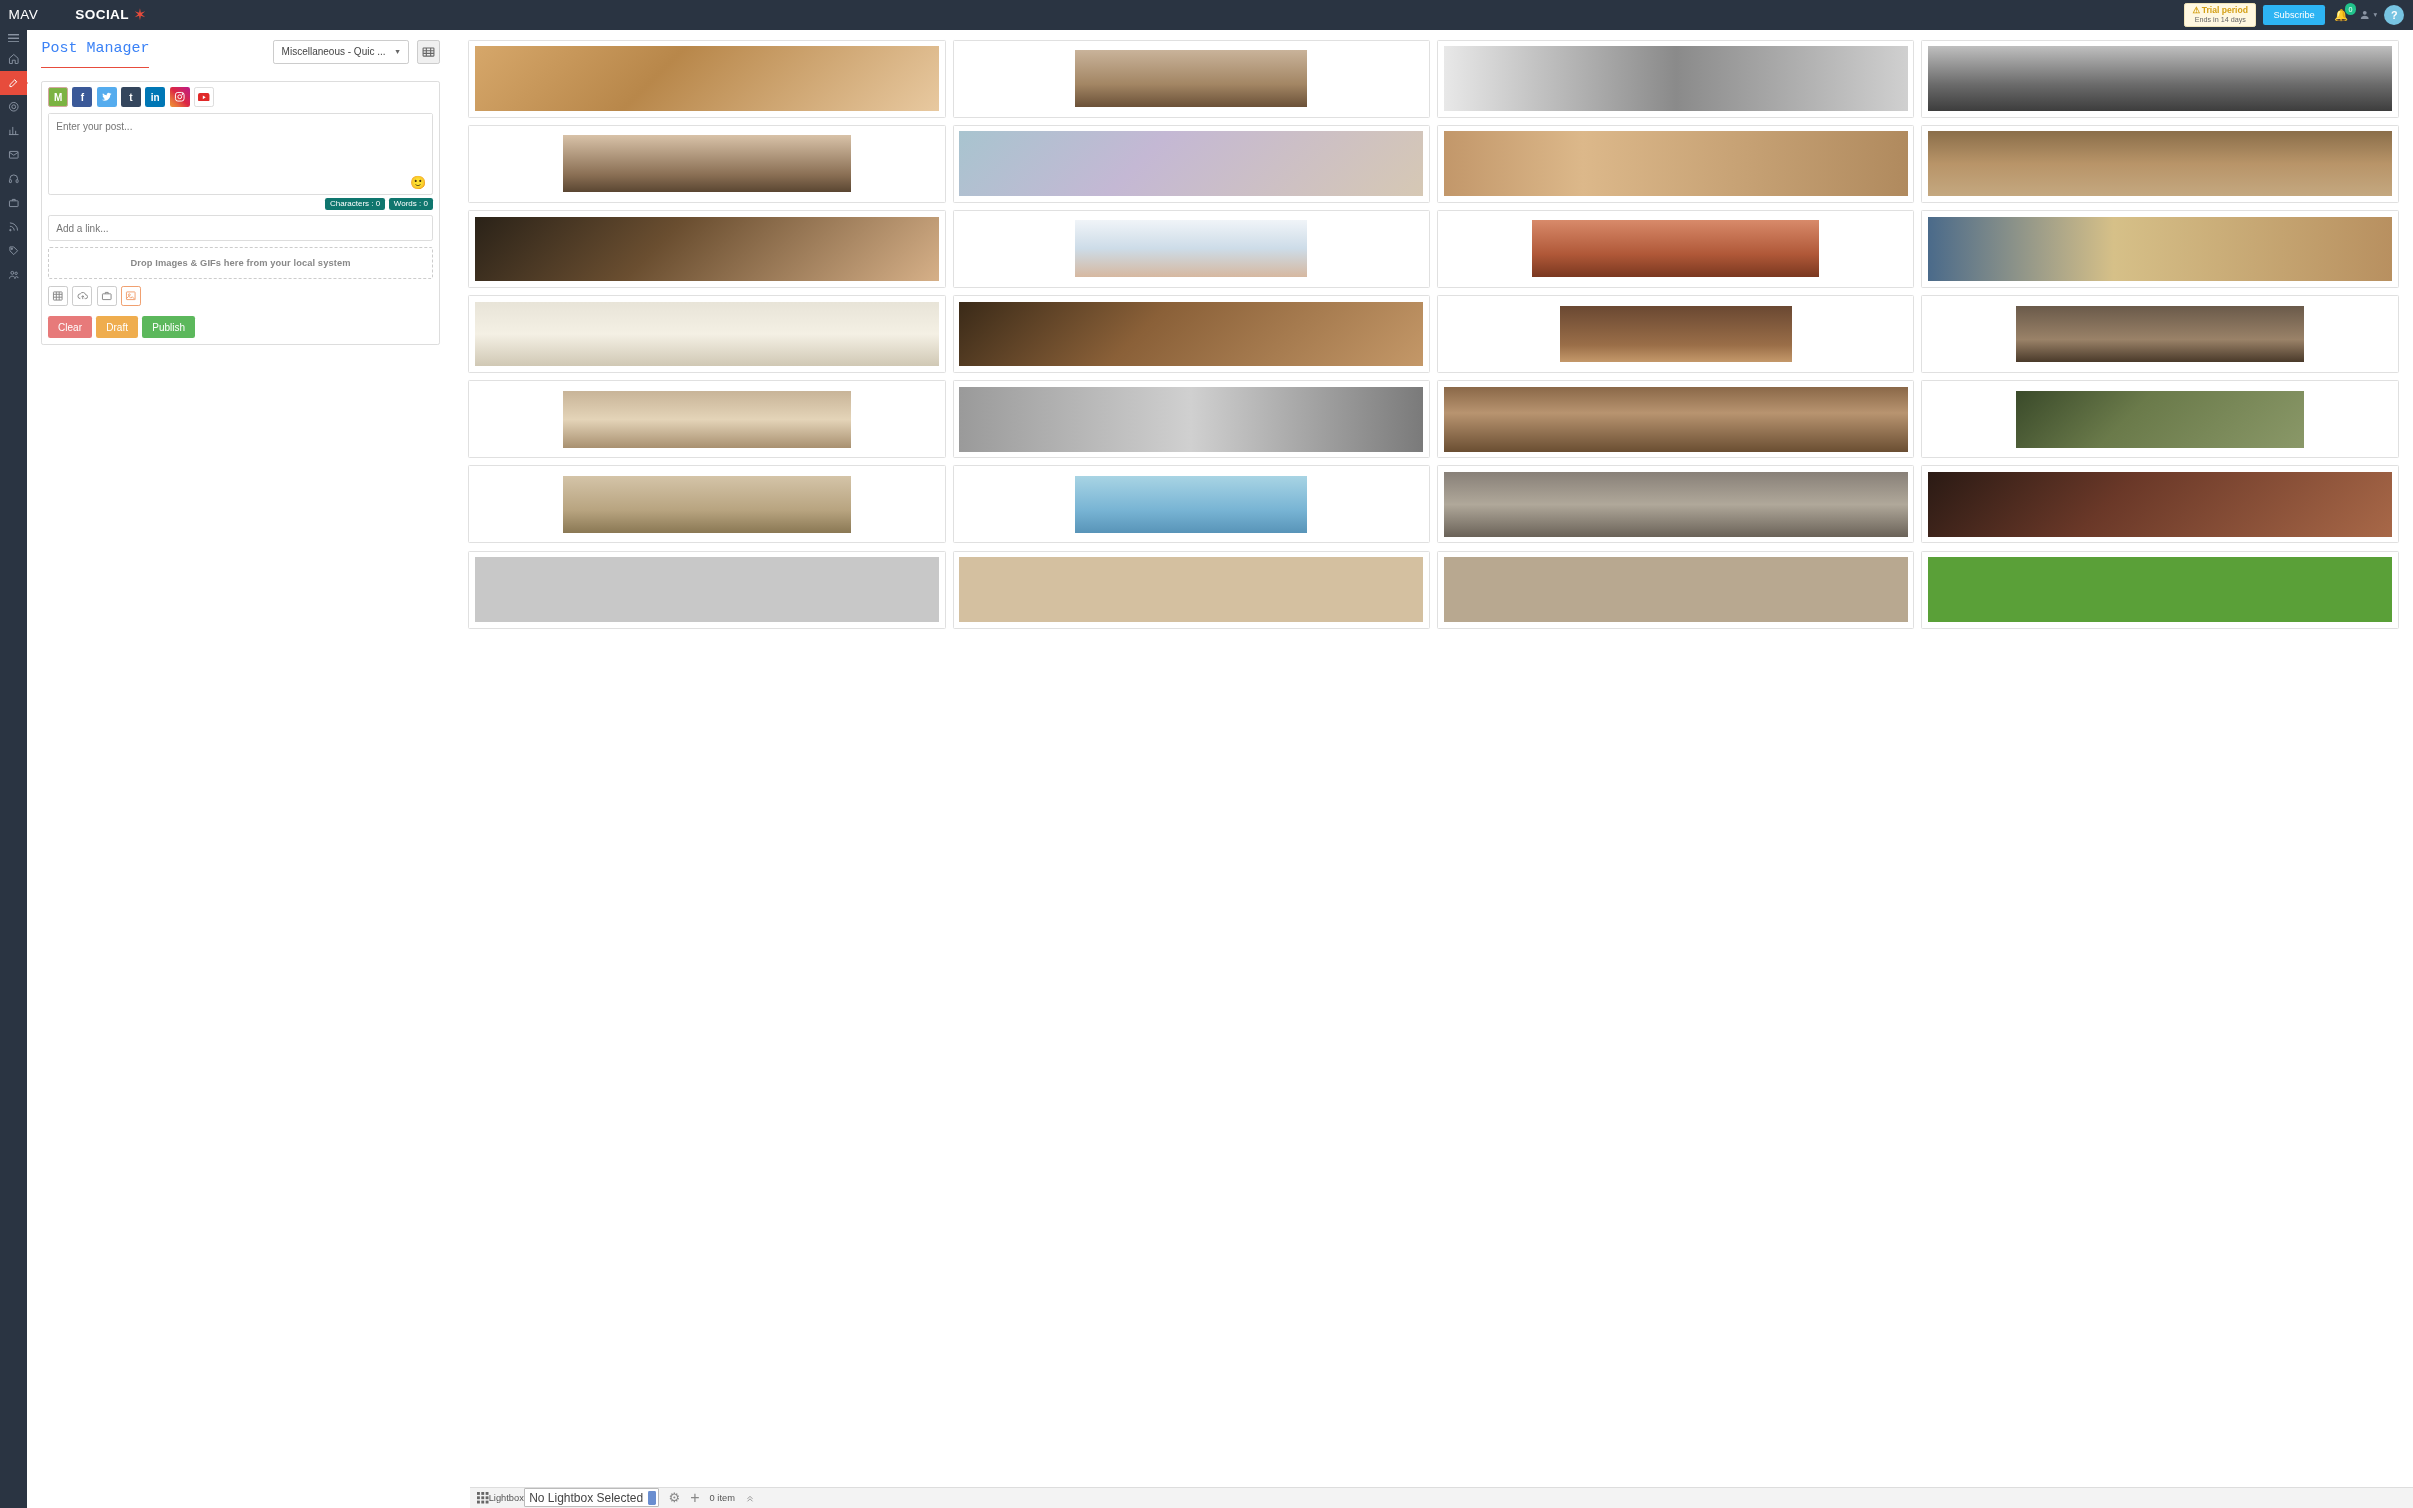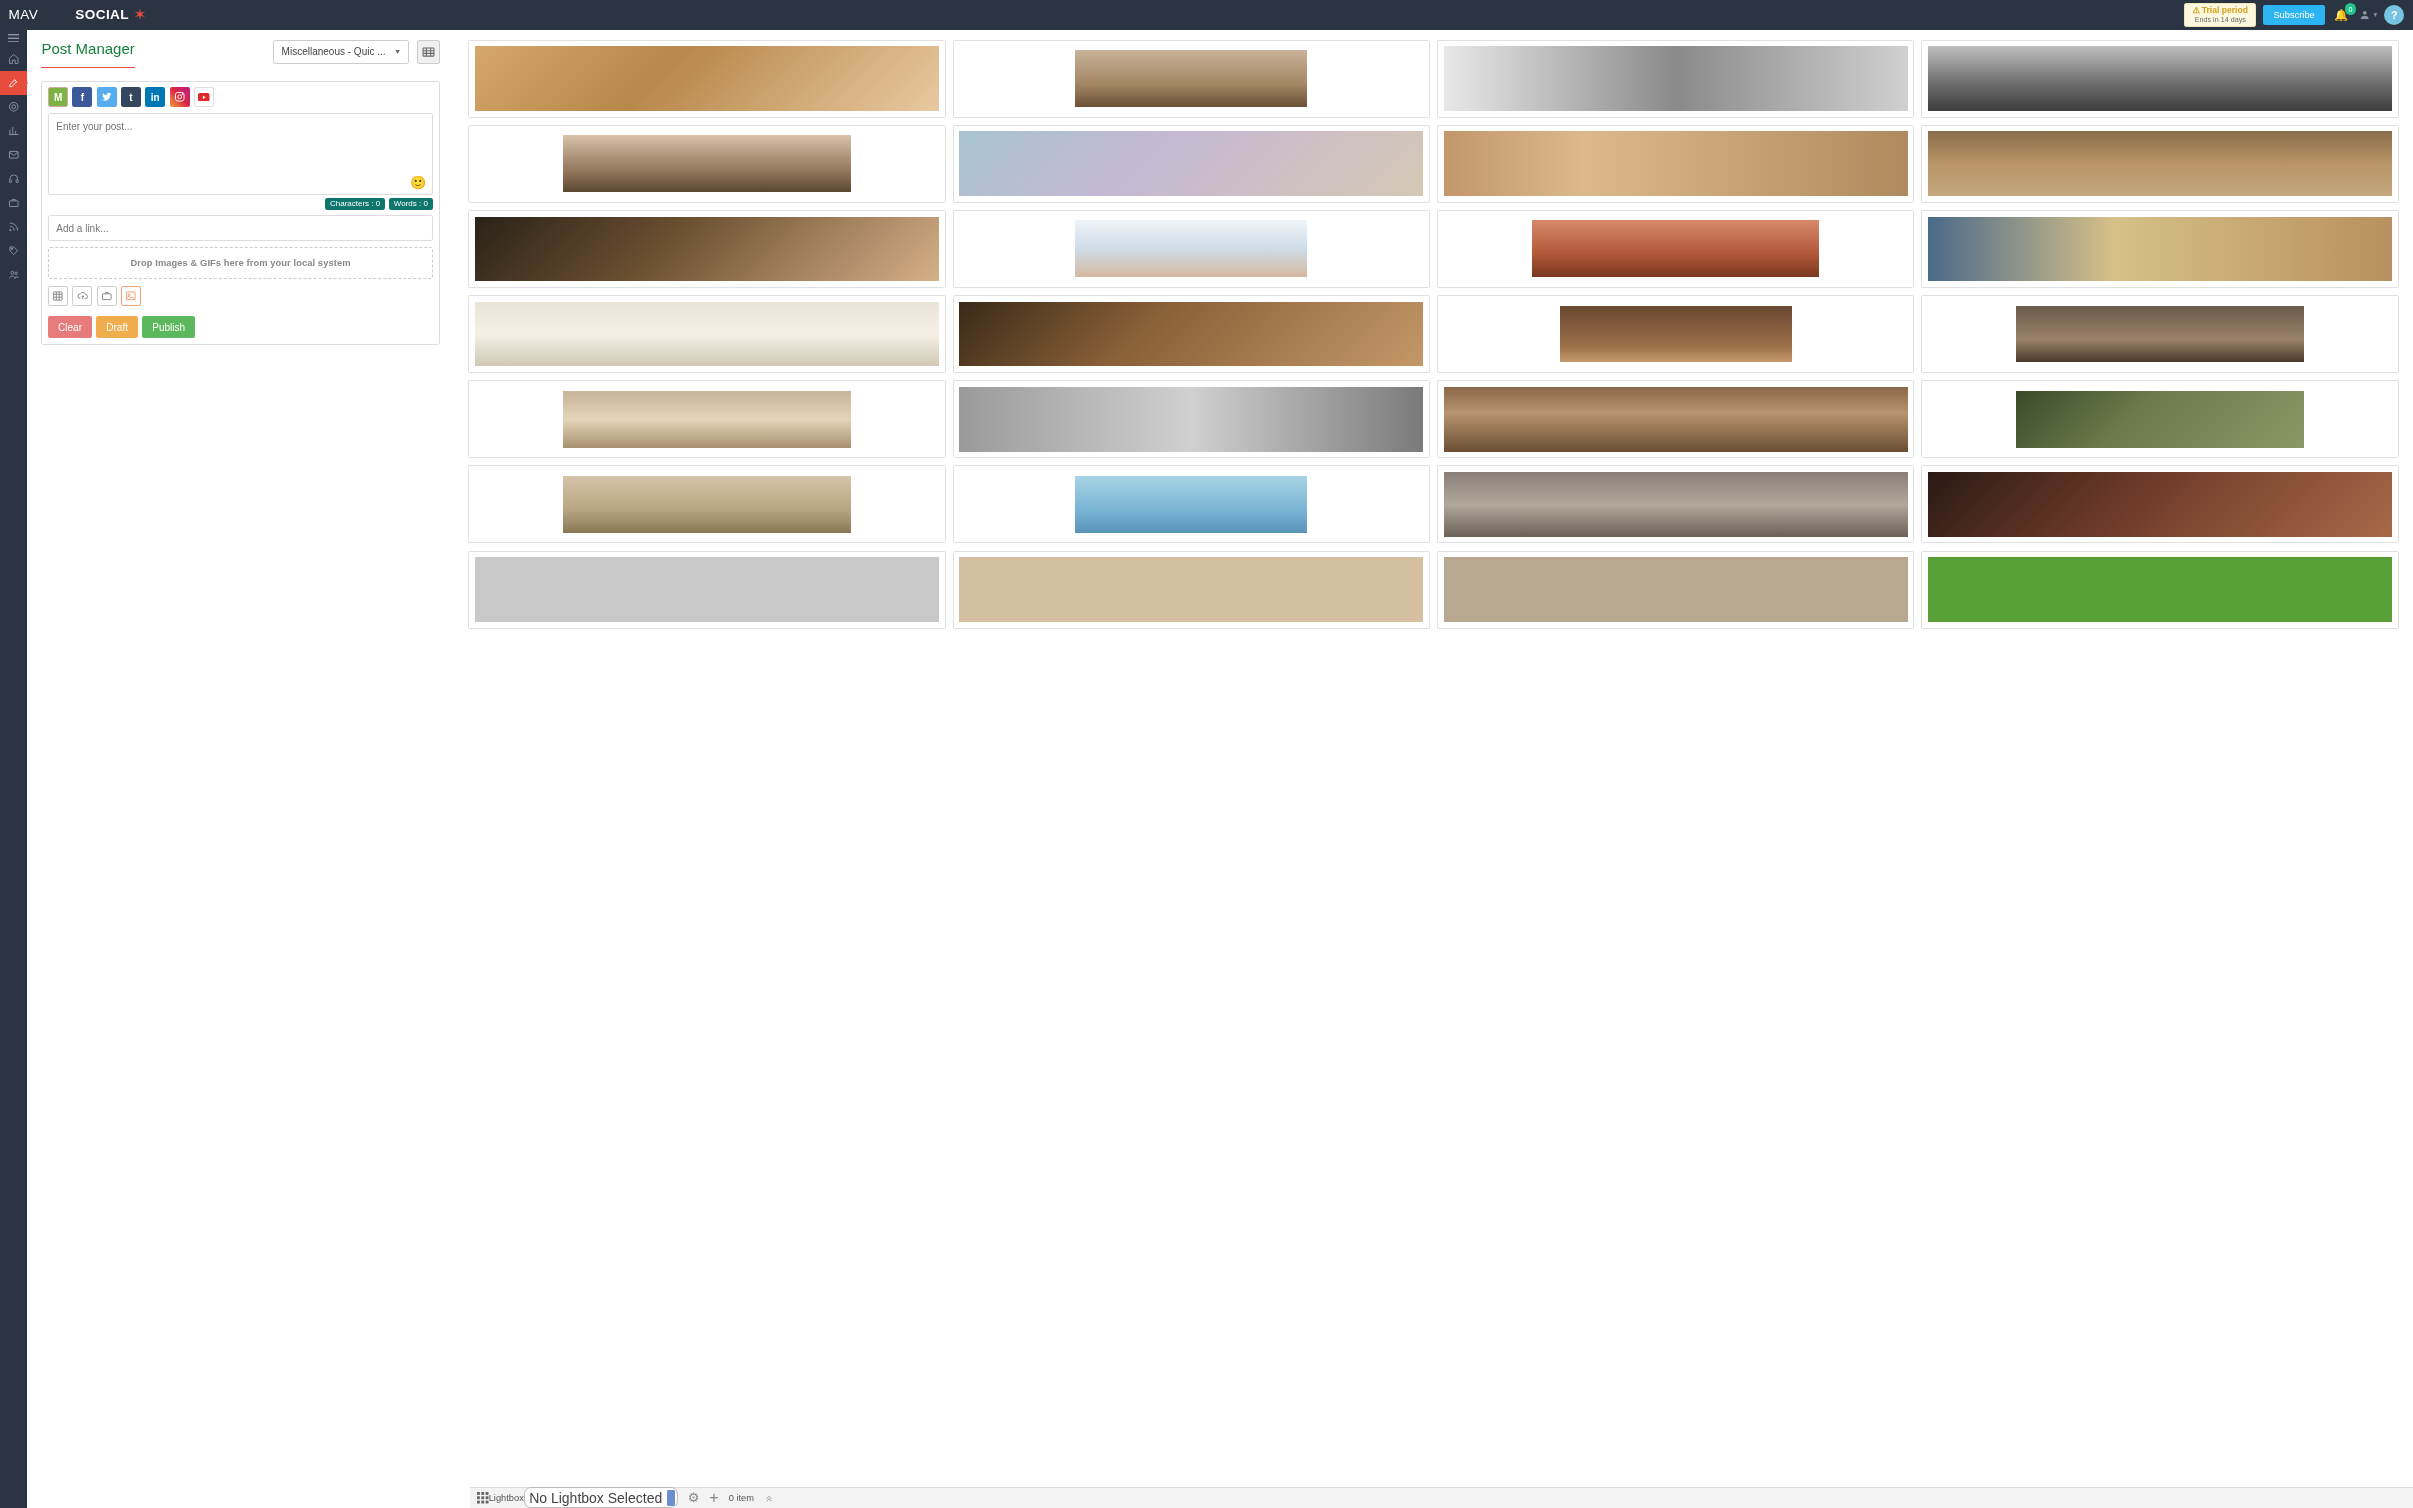--- a/index.html
+++ b/index.html
@@ -30,21 +30,21 @@
 .side-toggle { height: 17px; width: 100%; display: flex; align-items: center; justify-content: center; cursor: pointer; color: #8a94a3; }
 .side-item { width: 100%; height: 24px; display: flex; align-items: center; justify-content: center; color: #8a94a3; cursor: pointer; font-size: 10.8px; position: relative; }
 .side-item.active { background: #e74c3c; color: #fff; }
 .side-item.active::after { content: ""; position: absolute; right: -5.7px; top: 50%; transform: translateY(-50%); border: 5.7px solid transparent; border-left-color: #e74c3c; }
 
 .main { flex: 1; display: flex; overflow: hidden; }
 
 
 .post-col { width: 427px; padding: 10px 14.4px; overflow-y: auto; }
 .post-header { display: flex; align-items: flex-start; justify-content: space-between; }
-.page-title { font-size: 15px; color: #15803d; font-weight: 400; border-bottom: 1.4px solid #e74c3c; padding-bottom: 10px; display: inline-block; }
+.page-title { font-size: 15px; color: #3b82f6; font-weight: 400; border-bottom: 1.4px solid #e74c3c; padding-bottom: 10px; display: inline-block; font-family: Liberation Mono, monospace; }
 .header-right { display: flex; align-items: center; gap: 7.2px; }
 .campaign-select { width: 136px; height: 24.4px; border: 0.7px solid #ccc; border-radius: 2.2px; padding: 0 7.2px; display: flex; align-items: center; justify-content: space-between; cursor: pointer; color: #444; font-size: 10px; }
 .calendar-btn { width: 23px; height: 24.4px; border: 0.7px solid #ccc; border-radius: 2.2px; background: #f0f0f0; display: flex; align-items: center; justify-content: center; cursor: pointer; color: #666; }
 
 .post-box { border: 0.7px solid #ddd; border-radius: 2.2px; margin-top: 13px; padding: 5.7px; }
 .social-row { display: flex; gap: 4.3px; margin-bottom: 5.7px; }
 .social-btn { width: 20px; height: 20px; border-radius: 2.2px; display: flex; align-items: center; justify-content: center; color: #fff; font-weight: 700; font-size: 10px; cursor: pointer; }
 .social-btn.m { background: #7cb342; border: 1.4px solid #d4a7a0; }
 .social-btn.fb { background: #3b5998; }
 .social-btn.tw { background: #55acee; }
@@ -79,21 +79,21 @@
 .grid { display: grid; grid-template-columns: repeat(4, 1fr); gap: 7.2px; }
 .thumb { border: 0.7px solid #e0e0e0; border-radius: 1.4px; height: 78px; display: flex; align-items: center; justify-content: center; overflow: hidden; cursor: pointer; background: #fff; padding: 5.7px; }
 .thumb-img { width: 88%; height: 88%; background-size: cover; background-position: center; }
 .thumb-img.narrow { width: 50%; }
 .thumb-img.mid { width: 62%; }
 .thumb-img.full { width: 100%; height: 100%;}
 
 
 .bottom-bar { position: fixed; bottom: 0; left: 470px; right: 0; height: 21.5px; background: #f3f3f3; border-top: 0.7px solid #ddd; display: flex; align-items: center; padding: 0 7.2px; gap: 0; font-size: 9.3px; color: #555; z-index: 10; }
 .bottom-bar .grid-icon { font-size: 11.5px; color: #666; cursor: pointer; }
-.lightbox-select { border: 0.7px solid #bbb; padding: 1.4px 14.4px 1.4px 4.3px; background: #fff; border-radius: 7px; cursor: pointer; font-size: 14px; color: #444; position: relative; }
+.lightbox-select { border: 0.7px solid #bbb; padding: 1.4px 14.4px 1.4px 4.3px; background: #fff; border-radius: 1px; cursor: pointer; font-size: 12px; color: #444; position: relative; }
 .lightbox-select::after { content: ""; position: absolute; right: 1.4px; top: 1.4px; width: 8.6px; height: calc(100% - 2.9px); background: #6a8ed0; border-radius: 1.4px; }
 .spacer { width: 10px; }
 .gear-icon, .plus-icon, .chev-icon { font-size: 13px; color: #888; cursor: pointer; }
 .plus-icon { font-size: 16px; font-weight: 300; }
 
 svg { display: block; }
 .caret-dn::after { content: ""; display: inline-block; border: 2.9px solid transparent; border-top-color: currentColor; vertical-align: middle; margin-left: 2.9px; position: relative; top: 1.4px; }
 </style>
 </head>
 <body>

